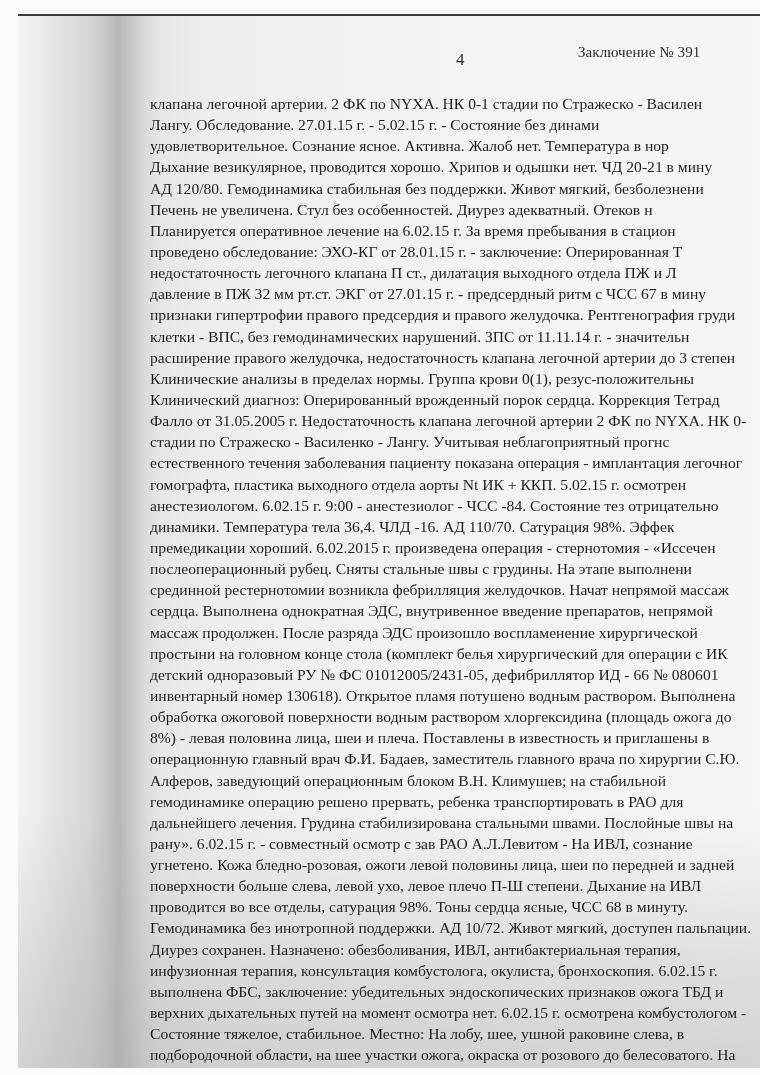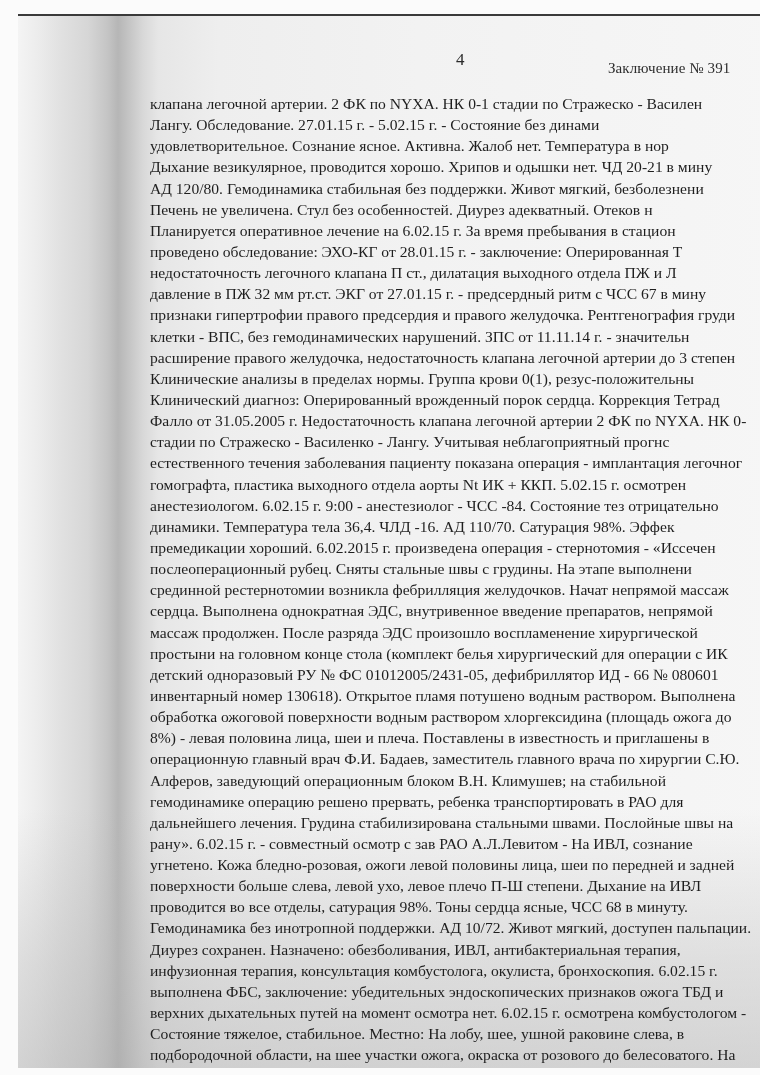--- a/index.html
+++ b/index.html
@@ -20,23 +20,22 @@
   }
   .page::after {
     content:""; position:absolute; left:0; right:0; bottom:0; height:260px;
     background:linear-gradient(180deg, rgba(200,200,200,0) 0%, rgba(180,180,180,0.35) 60%, rgba(170,170,170,0.45) 100%);
     pointer-events:none;
   }
   .page-number {
     position:absolute; left:438px; top:34px; font-size:17px; color:#2a2a2a;
   }
   .doc-ref {
-    position:absolute; left:560px; top:44px; font-size:15px; color:#2e2e2e;
+    position:absolute; left:560px; top:28px; font-size:15px; color:#2e2e2e;
     letter-spacing:0.1px;
-    margin-left:30px;
   }
   .body-text {
     position:absolute; left:132px; top:77px; width:630px;
     font-size:15.6px; line-height:21.15px; color:#1e1e1e;
     white-space:nowrap; z-index:1;
   }
   .line { display:block; height:21.15px; overflow:visible; }
 </style>
 </head>
 <body>

